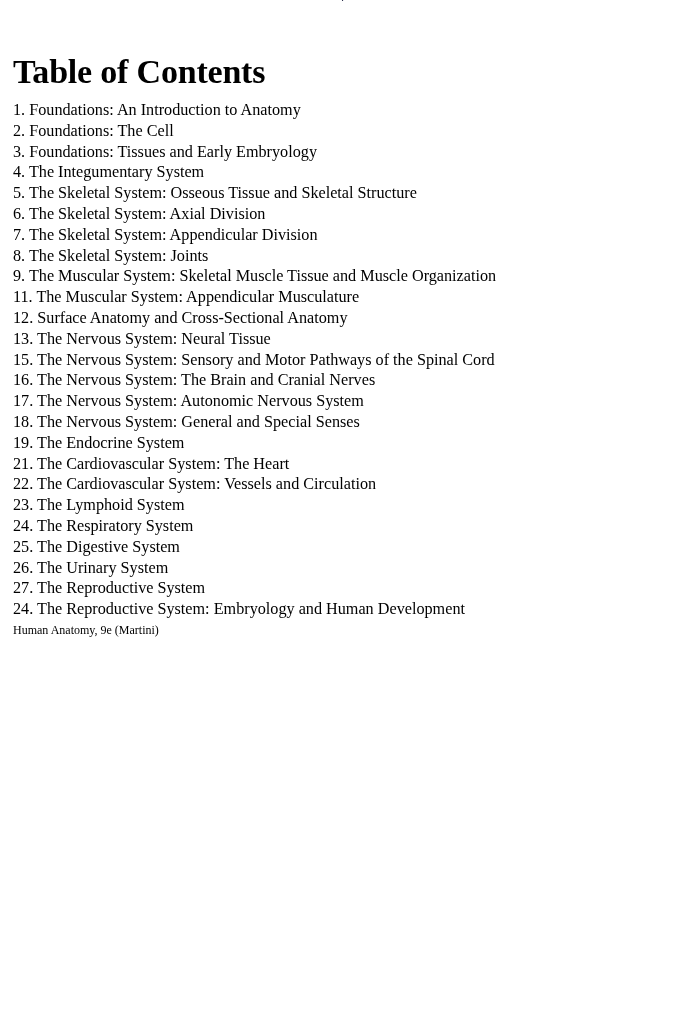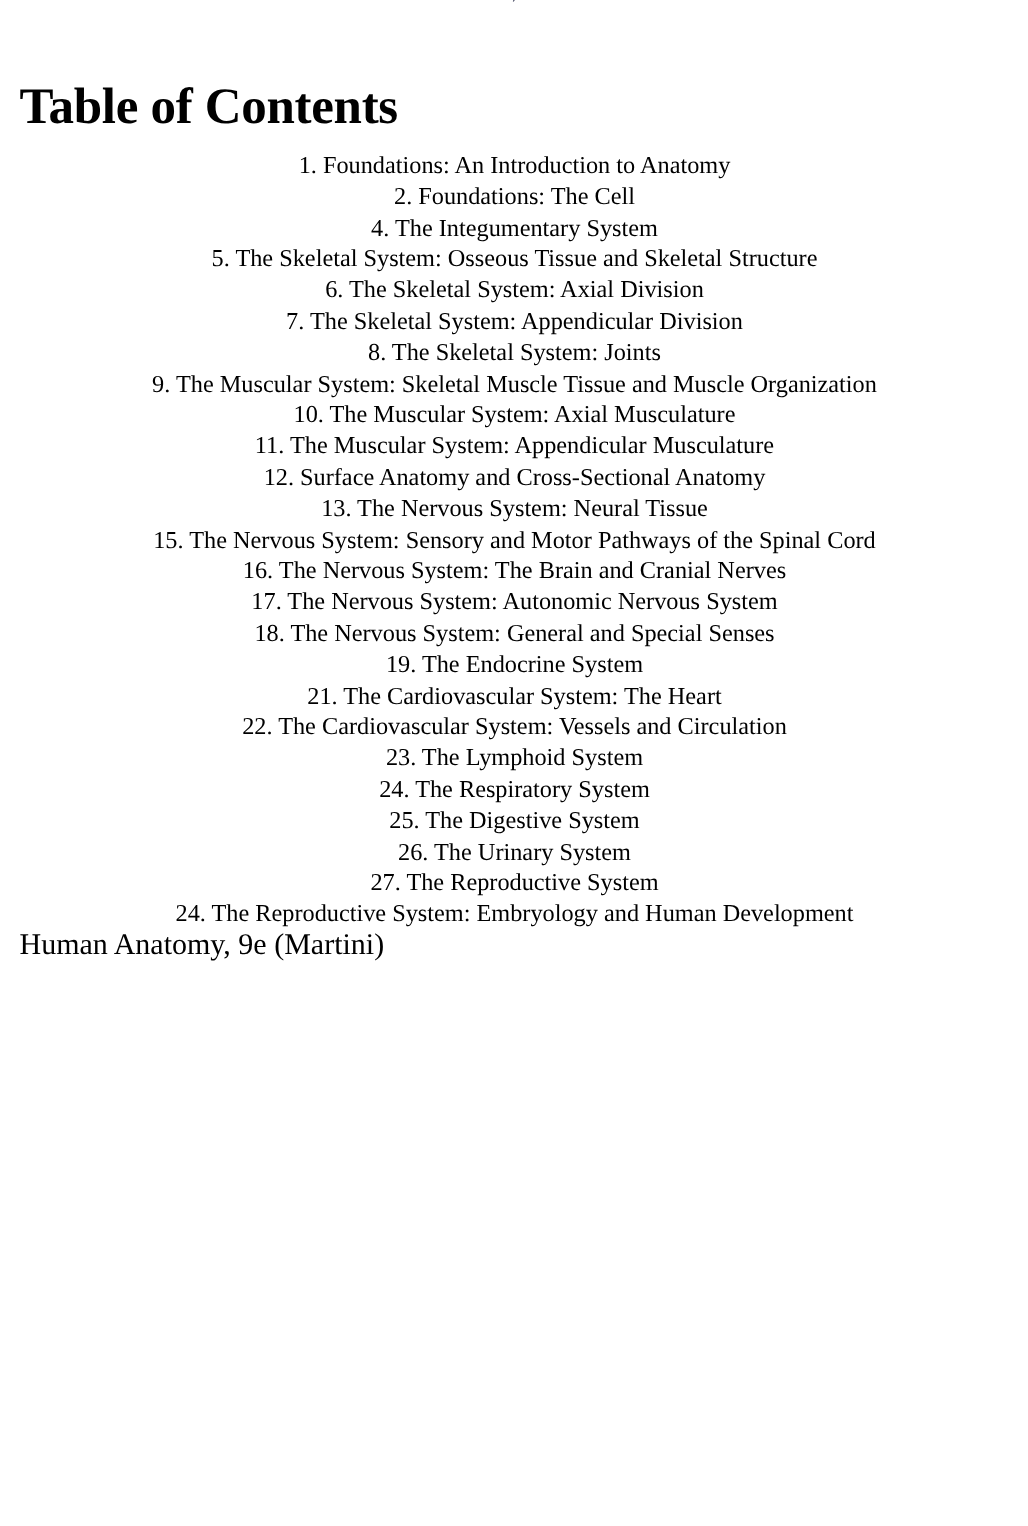--- a/index.html
+++ b/index.html
@@ -50,56 +50,55 @@
     font-weight: bold;
     letter-spacing: -0.2px;
     color: #000000;
     font-family: "Liberation Serif", "DejaVu Serif", serif;
   }
   .toc-list {
     list-style: none;
     margin: 0;
     padding: 0;
     margin-top: 8px;
-    text-align: center;
   }
   .toc-item {
     font-size: 16.2px;
     line-height: 20.8px;
     white-space: nowrap;
     color: #000000;
   }
   .toc-footer {
-    font-size: 20px;
+    font-size: 12px;
     line-height: 20.8px;
     white-space: nowrap;
     color: #000000;
   }
 </style>
 </head>
 <body>
 
 <div class="page">
 
   <div class="cropped-header">y</div>
 
   <div class="content">
 
     <h1 class="toc-title">Table of Contents</h1>
 
     <ul class="toc-list">
       <li class="toc-item">1. Foundations: An Introduction to Anatomy</li>
       <li class="toc-item">2. Foundations: The Cell</li>
+      <li class="toc-item">3. Foundations: Tissues and Early Embryology</li>
       <li class="toc-item">4. The Integumentary System</li>
       <li class="toc-item">5. The Skeletal System: Osseous Tissue and Skeletal Structure</li>
       <li class="toc-item">6. The Skeletal System: Axial Division</li>
       <li class="toc-item">7. The Skeletal System: Appendicular Division</li>
       <li class="toc-item">8. The Skeletal System: Joints</li>
       <li class="toc-item">9. The Muscular System: Skeletal Muscle Tissue and Muscle Organization</li>
-      <li class="toc-item">10. The Muscular System: Axial Musculature</li>
       <li class="toc-item">11. The Muscular System: Appendicular Musculature</li>
       <li class="toc-item">12. Surface Anatomy and Cross-Sectional Anatomy</li>
       <li class="toc-item">13. The Nervous System: Neural Tissue</li>
       <li class="toc-item">15. The Nervous System: Sensory and Motor Pathways of the Spinal Cord</li>
       <li class="toc-item">16. The Nervous System: The Brain and Cranial Nerves</li>
       <li class="toc-item">17. The Nervous System: Autonomic Nervous System</li>
       <li class="toc-item">18. The Nervous System: General and Special Senses</li>
       <li class="toc-item">19. The Endocrine System</li>
       <li class="toc-item">21. The Cardiovascular System: The Heart</li>
       <li class="toc-item">22. The Cardiovascular System: Vessels and Circulation</li>

